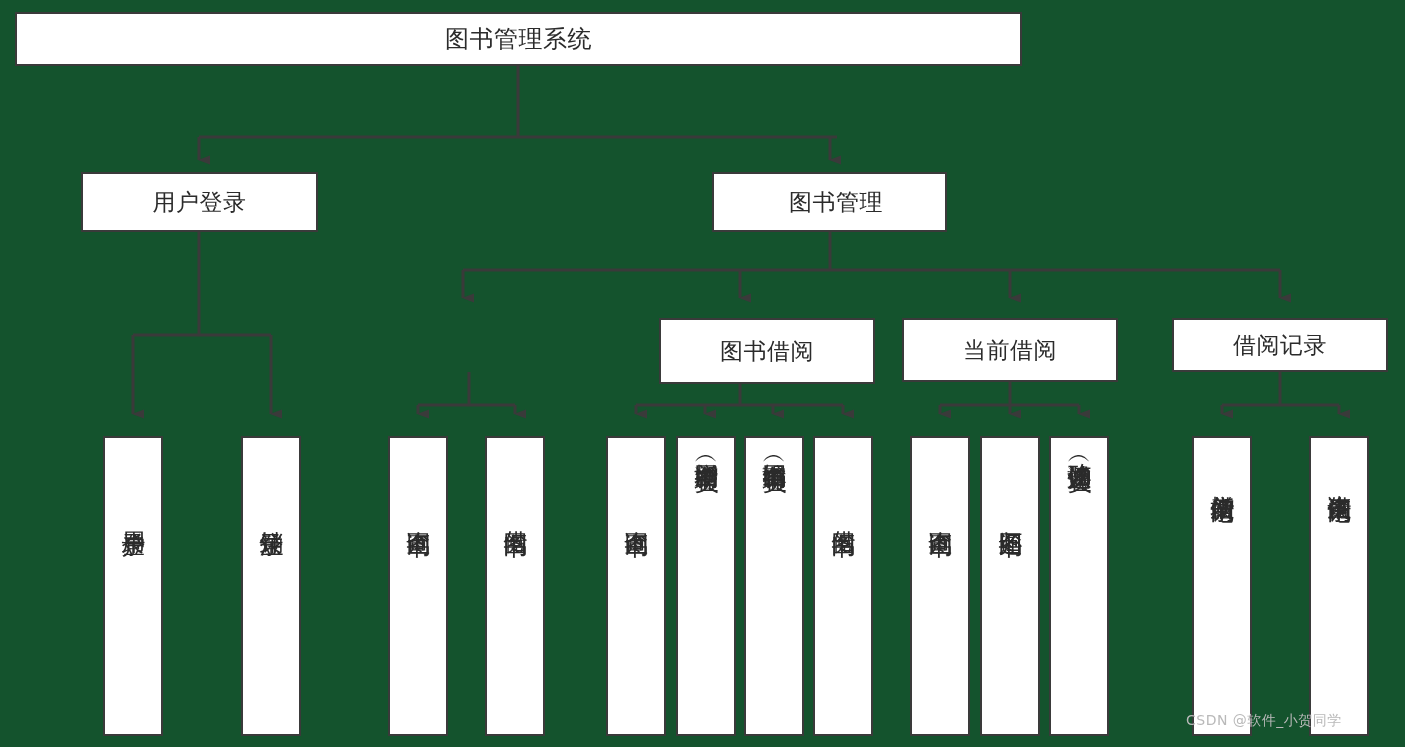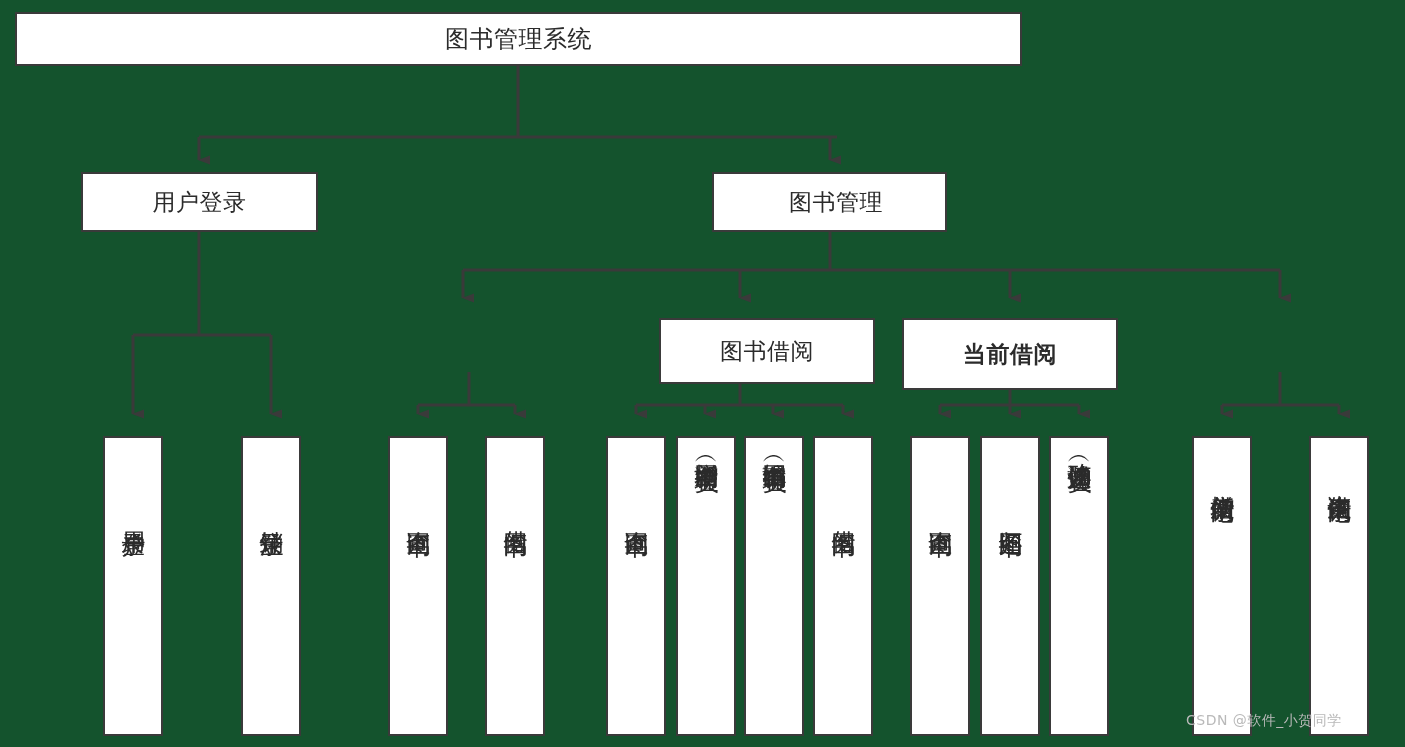--- a/index.html
+++ b/index.html
@@ -128,22 +128,25 @@
   <div class="node" style="left:81px; top:172px; width:237px; height:60px;">
     <span class="lbl">用户登录</span>
   </div>
   <div class="node" style="left:712px; top:172px; width:235px; height:60px;padding-left:13px;">
     <span class="lbl">图书管理</span>
   </div>
 
   <div class="node" style="left:632px; top:318px; width:216px; height:66px;margin-left:27px;">
     <span class="lbl">图书借阅</span>
   </div>
-  <div class="node" style="left:902px; top:318px; width:216px; height:72px;font-weight:bold;">
+  <div class="node" style="left:902px; top:318px; width:216px; height:64px;">
     <span class="lbl">当前借阅</span>
+  </div>
+  <div class="node" style="left:1172px; top:318px; width:216px; height:54px;">
+    <span class="lbl">借阅记录</span>
   </div>
 
   <div class="node leaf" style="left:103px; top:436px; width:60px; height:300px; padding-top:74px;">
     <span class="lbl">用户登录</span>
   </div>
   <div class="node leaf" style="left:241px; top:436px; width:60px; height:300px; padding-top:74px;">
     <span class="lbl">注销登录</span>
   </div>
 
   <div class="node leaf" style="left:388px; top:436px; width:60px; height:300px; padding-top:74px;">

